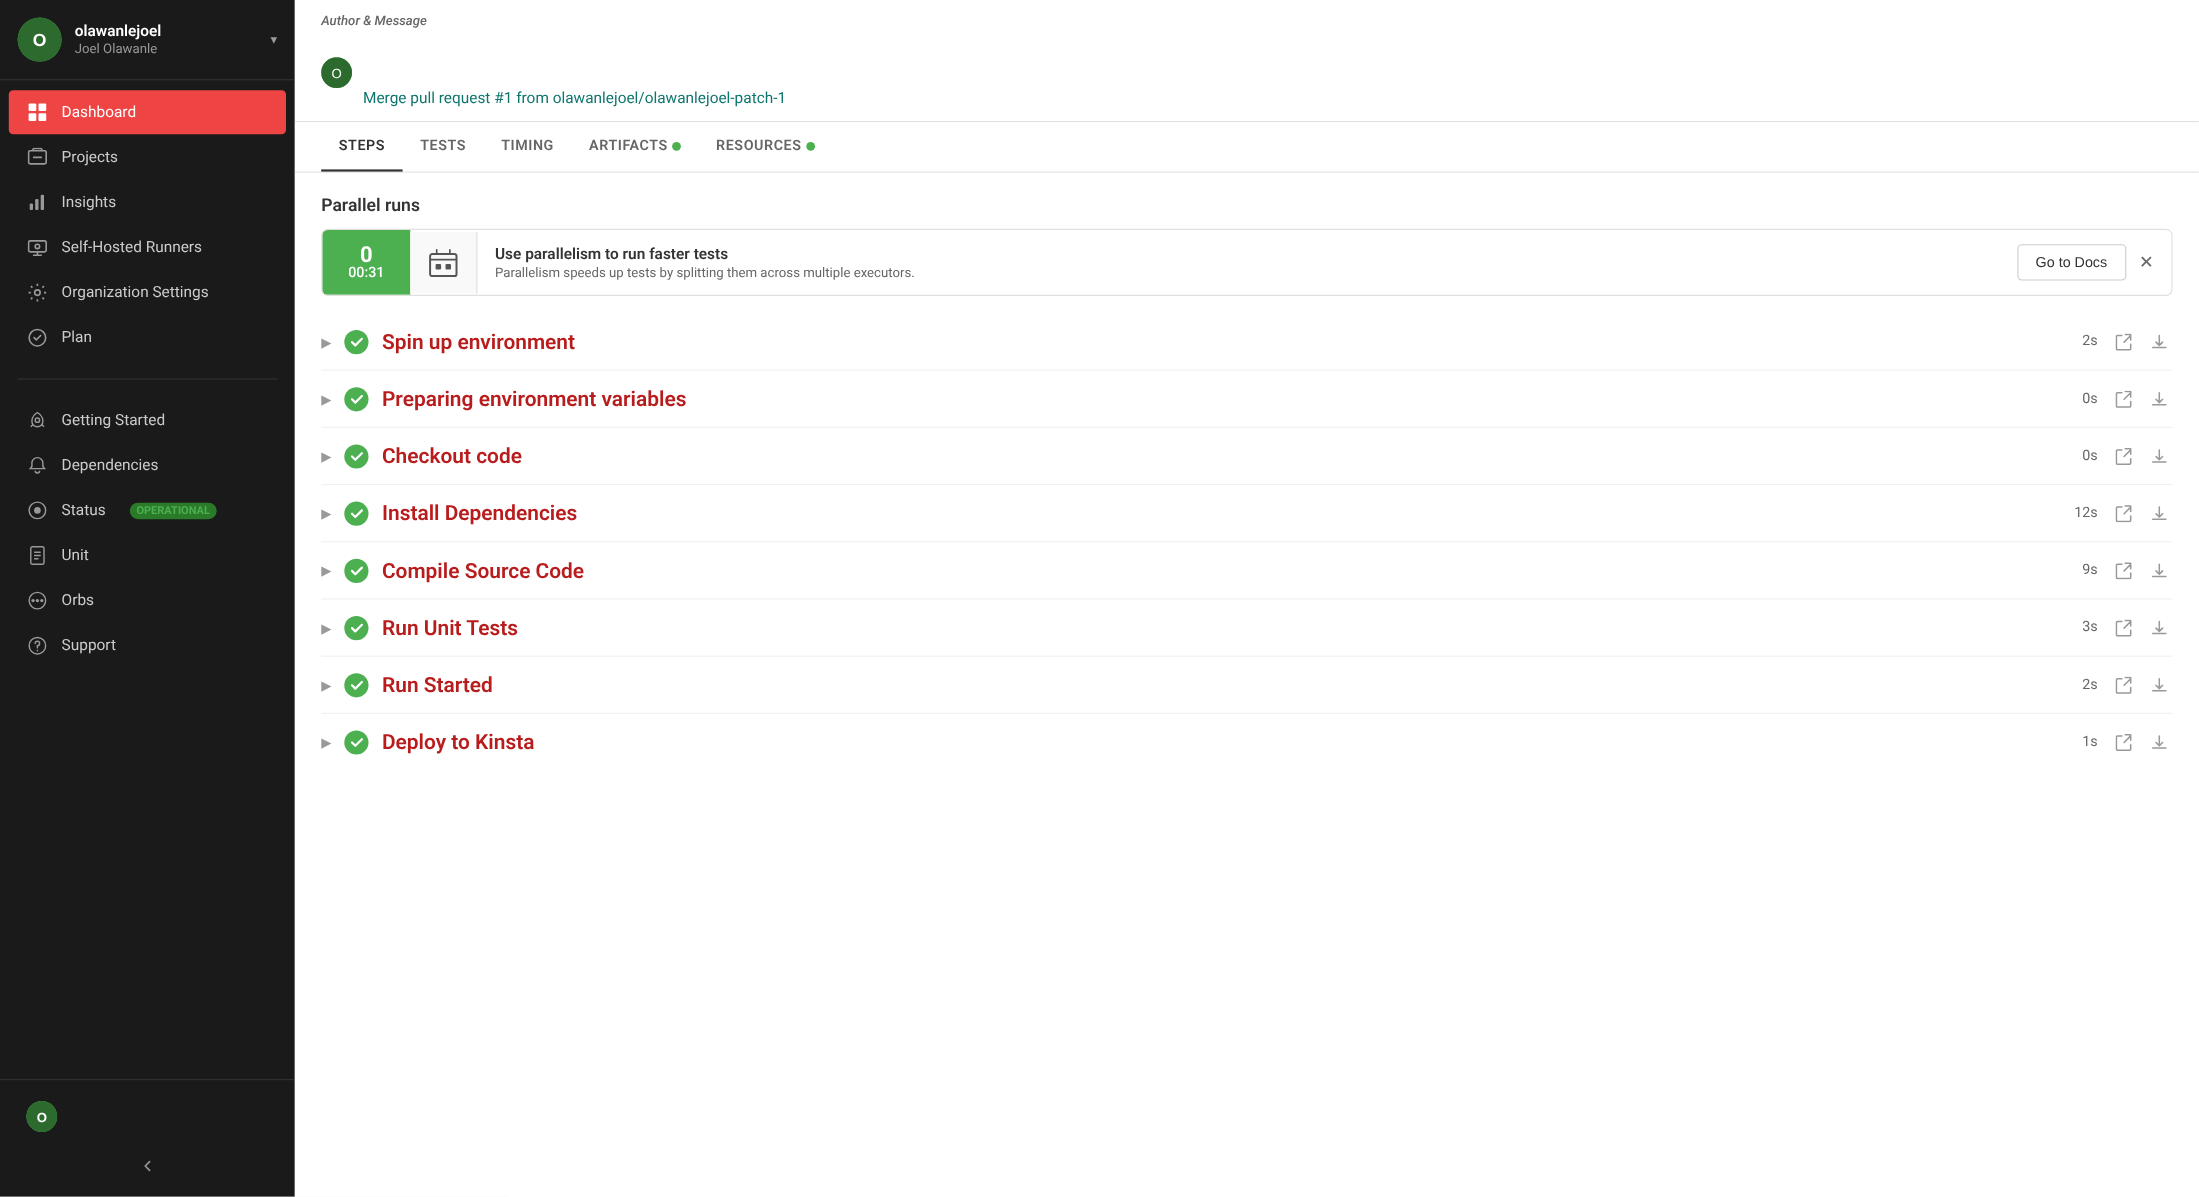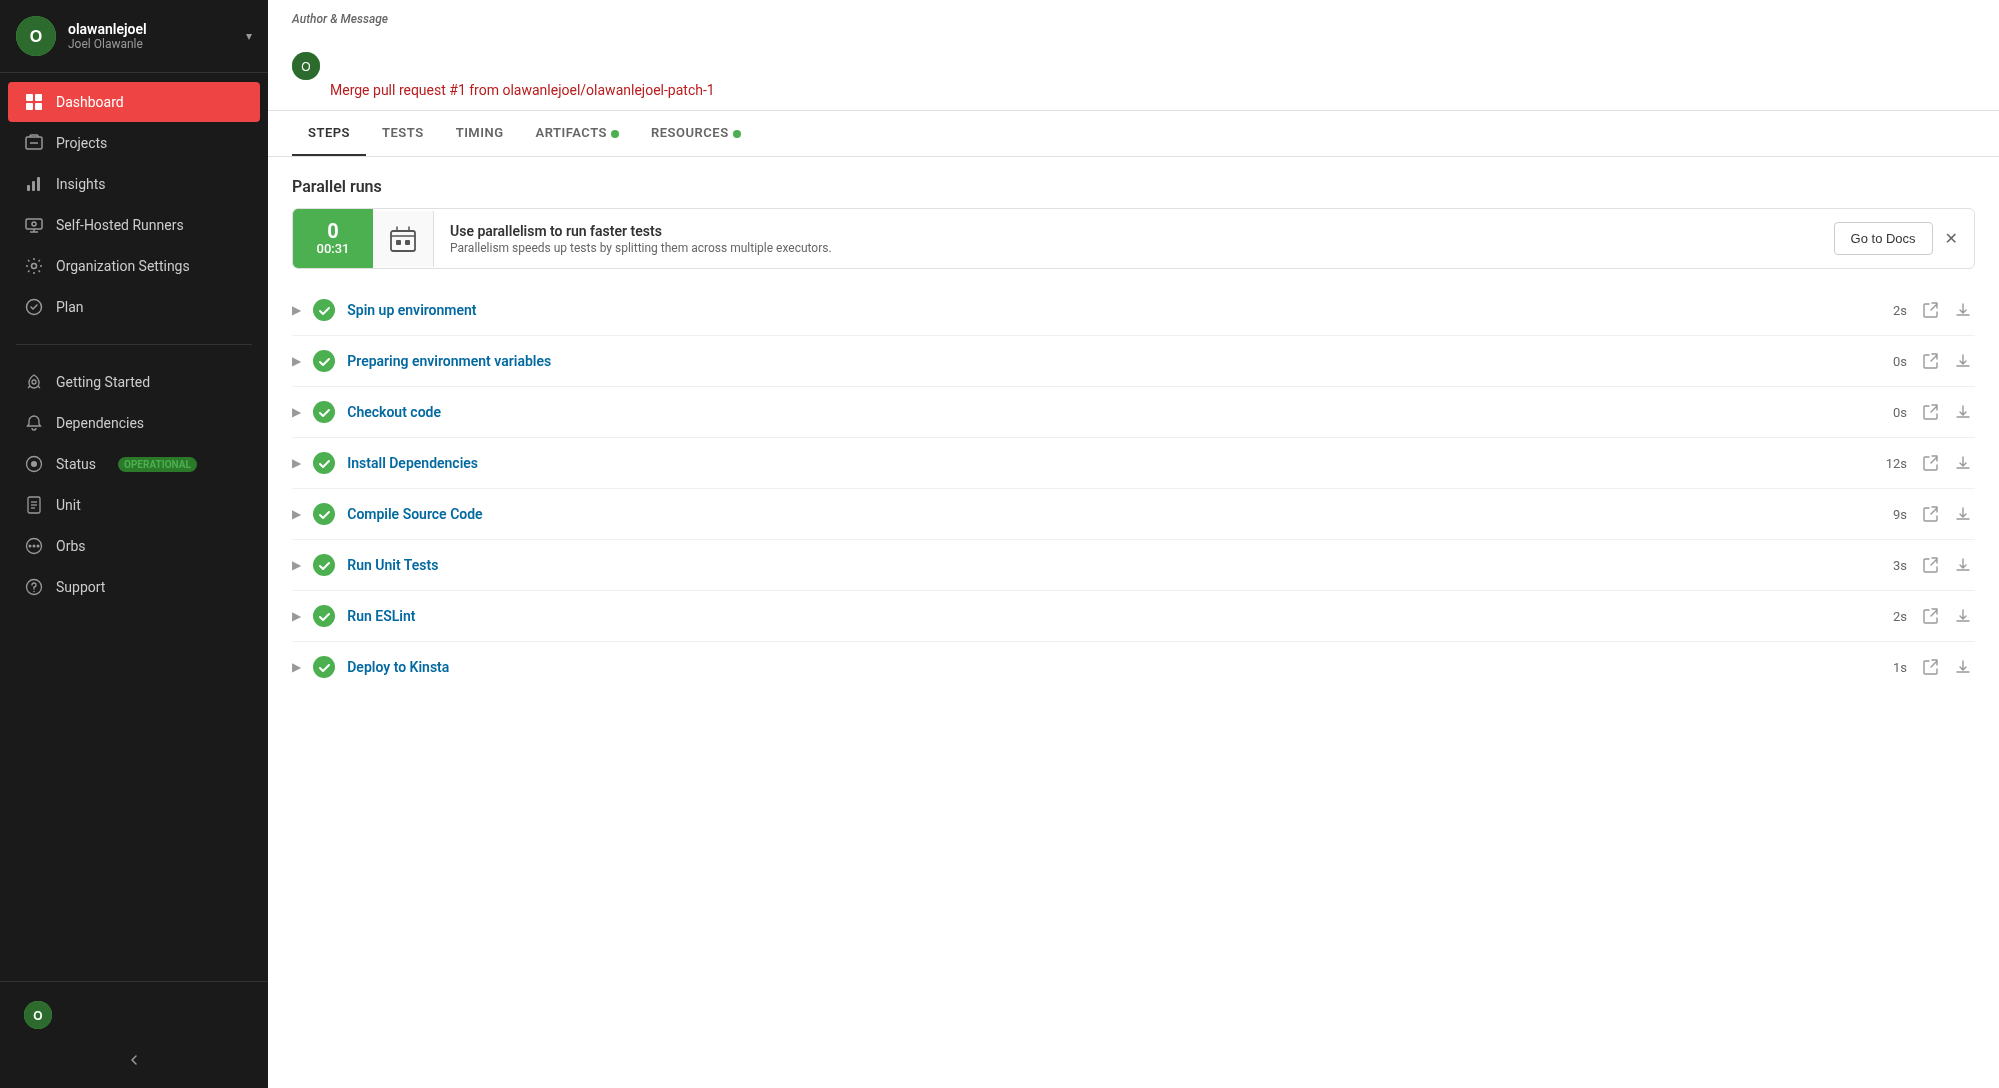--- a/index.html
+++ b/index.html
@@ -135,21 +135,21 @@
     .commit-avatar {
       width: 28px;
       height: 28px;
       border-radius: 50%;
       background: #4caf50;
       flex-shrink: 0;
     }
 
     .commit-message {
       font-size: 14px;
-      color: #b91c1c;
+      color: #0f766e;
       margin-top: 48px;
     }
 
     
     .tabs-bar {
       display: flex;
       align-items: center;
       border-bottom: 1px solid #e0e0e0;
       padding: 0 24px;
       gap: 0;
@@ -307,23 +307,23 @@
       border-radius: 50%;
       background: #4caf50;
       display: flex;
       align-items: center;
       justify-content: center;
       flex-shrink: 0;
     }
 
     .step-name {
       flex: 1;
-      font-size: 14px;
+      font-size: 19px;
       font-weight: 600;
-      color: #0369a1;
+      color: #b91c1c;
     }
 
     .step-duration {
       font-size: 13px;
       color: #666;
       min-width: 30px;
       text-align: right;
     }
 
     .step-actions {
@@ -729,21 +729,21 @@
         </div>
       </div>
 
       <div class="step-row">
         <span class="chevron-right">▶</span>
         <div class="step-check">
           <svg width="13" height="13" viewBox="0 0 13 13" fill="none">
               <path d="M2 7l3 3 6-6" stroke="white" stroke-width="2" stroke-linecap="round" stroke-linejoin="round"></path>
             </svg>
         </div>
-        <span class="step-name">Run ESLint</span>
+        <span class="step-name">Run Started</span>
         <span class="step-duration">2s</span>
         <div class="step-actions">
           <button class="step-action-btn">
             <svg width="16" height="16" viewBox="0 0 16 16" fill="none">
                 <path d="M6 2H2a1 1 0 0 0-1 1v11a1 1 0 0 0 1 1h11a1 1 0 0 0 1-1v-4" stroke="#999" stroke-width="1.4" stroke-linecap="round"></path>
                 <path d="M9 1h5v5M14 2l-6 6" stroke="#999" stroke-width="1.4" stroke-linecap="round" stroke-linejoin="round"></path>
               </svg>
           </button>
           <button class="step-action-btn">
             <svg width="16" height="16" viewBox="0 0 16 16" fill="none">

